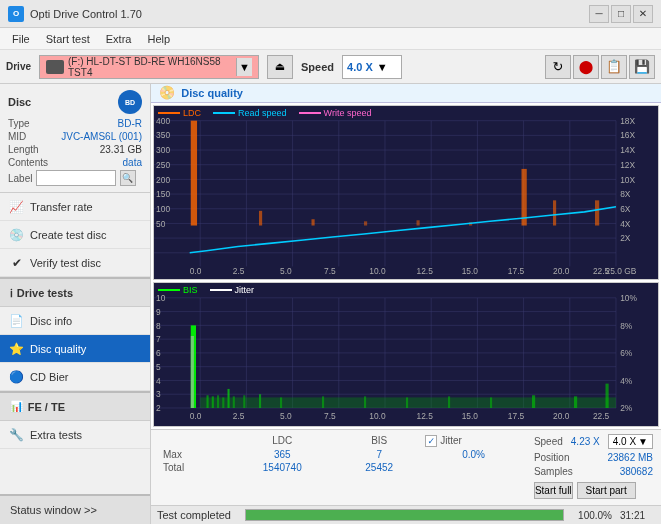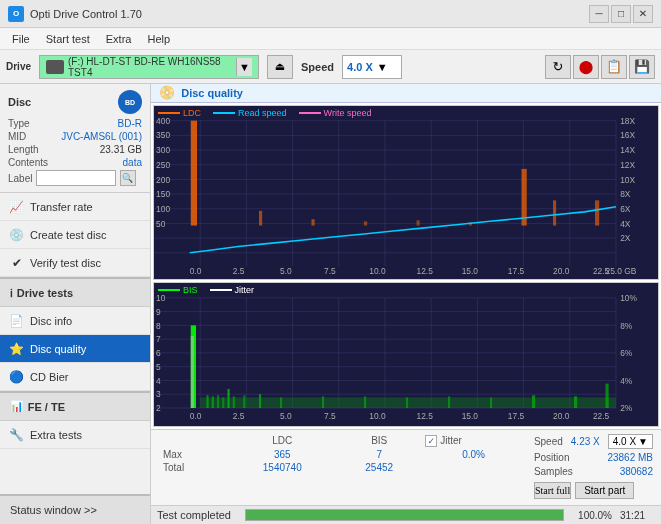--- a/index.html
+++ b/index.html
@@ -13,21 +13,21 @@
     .titlebar-buttons { display: flex; gap: 2px; }
     .titlebar-btn { width: 20px; height: 18px; background: #e0e0e0; border: 1px solid #bbb; cursor: pointer; display: flex; align-items: center; justify-content: center; font-size: 10px; color: #333; }
     
     
     .menubar { background: #f5f5f5; height: 22px; display: flex; align-items: center; padding: 0 4px; border-bottom: 1px solid #ddd; }
     .menu-item { padding: 2px 8px; cursor: pointer; font-size: 11px; color: #333; }
     
     
     .drivebar { background: #f0f0f0; height: 34px; display: flex; align-items: center; padding: 0 6px; border-bottom: 1px solid #ccc; gap: 8px; }
     .drive-label { font-size: 10px; font-weight: bold; color: #333; }
-    .drive-select { display: flex; align-items: center; gap: 4px; background: #86efac; border: 1px solid #aaa; padding: 2px 6px; height: 24px; min-width: 200px; }
+    .drive-select { display: flex; align-items: center; gap: 4px; background: #fca5a5; border: 1px solid #aaa; padding: 2px 6px; height: 24px; min-width: 200px; }
     .drive-icon { width: 18px; height: 14px; background: #555; border-radius: 2px; }
     .drive-text { font-size: 10px; color: #333; flex: 1; }
     .drive-dropdown { width: 16px; height: 100%; display: flex; align-items: center; justify-content: center; background: #e0e0e0; border-left: 1px solid #aaa; cursor: pointer; }
     .eject-btn { width: 26px; height: 24px; background: #e0e0e0; border: 1px solid #aaa; display: flex; align-items: center; justify-content: center; cursor: pointer; }
     .speed-label { font-size: 11px; font-weight: bold; color: #333; }
     .speed-select { background: white; border: 1px solid #aaa; padding: 2px 4px; height: 24px; font-size: 11px; display: flex; align-items: center; gap: 4px; min-width: 60px; }
     .toolbar-icons { display: flex; gap: 2px; margin-left: auto; }
     .toolbar-icon-btn { width: 26px; height: 24px; background: #e0e0e0; border: 1px solid #aaa; display: flex; align-items: center; justify-content: center; cursor: pointer; font-size: 13px; }
     
     
@@ -85,21 +85,21 @@
     .stats-table table { width: 100%; border-collapse: collapse; font-size: 10px; }
     .stats-table th { color: #555; text-align: center; padding: 1px 4px; font-weight: normal; }
     .stats-table td { text-align: center; padding: 1px 4px; }
     .stats-table td.label { text-align: left; color: #555; }
     .stats-table td.blue { color: #1565c0; }
     .stats-jitter-check { display: flex; align-items: center; gap: 3px; font-size: 10px; }
     .stats-right { display: flex; flex-direction: column; gap: 3px; font-size: 10px; }
     .stats-right-row { display: flex; justify-content: space-between; gap: 8px; align-items: center; }
     .stats-right-label { color: #555; }
     .stats-right-val { color: #1565c0; font-weight: 500; }
-    .btn-start-full { background: #e0e0e0; border: 1px solid #aaa; padding: 2px 0; font-size: 10px; cursor: pointer; white-space: nowrap; font-family: Liberation Serif, serif; }
+    .btn-start-full { background: #e0e0e0; border: 1px solid #aaa; padding: 2px 0; font-size: 10px; cursor: pointer; white-space: nowrap; }
     .btn-start-part { background: #e0e0e0; border: 1px solid #aaa; padding: 2px 8px; font-size: 10px; cursor: pointer; white-space: nowrap; }
     
     
     .bottom-statusbar { height: 22px; display: flex; align-items: center; padding: 0 6px; background: #e8e8e8; border-top: 1px solid #ccc; gap: 8px; }
     .status-text { font-size: 11px; color: #333; min-width: 80px; }
     .progress-bar-container { flex: 1; height: 12px; background: white; border: 1px solid #aaa; position: relative; overflow: hidden; }
     .progress-bar-fill { height: 100%; background: #4caf50; }
     .progress-text { font-size: 10px; color: #333; min-width: 40px; text-align: right; }
     .time-text { font-size: 10px; color: #333; min-width: 35px; }
 

